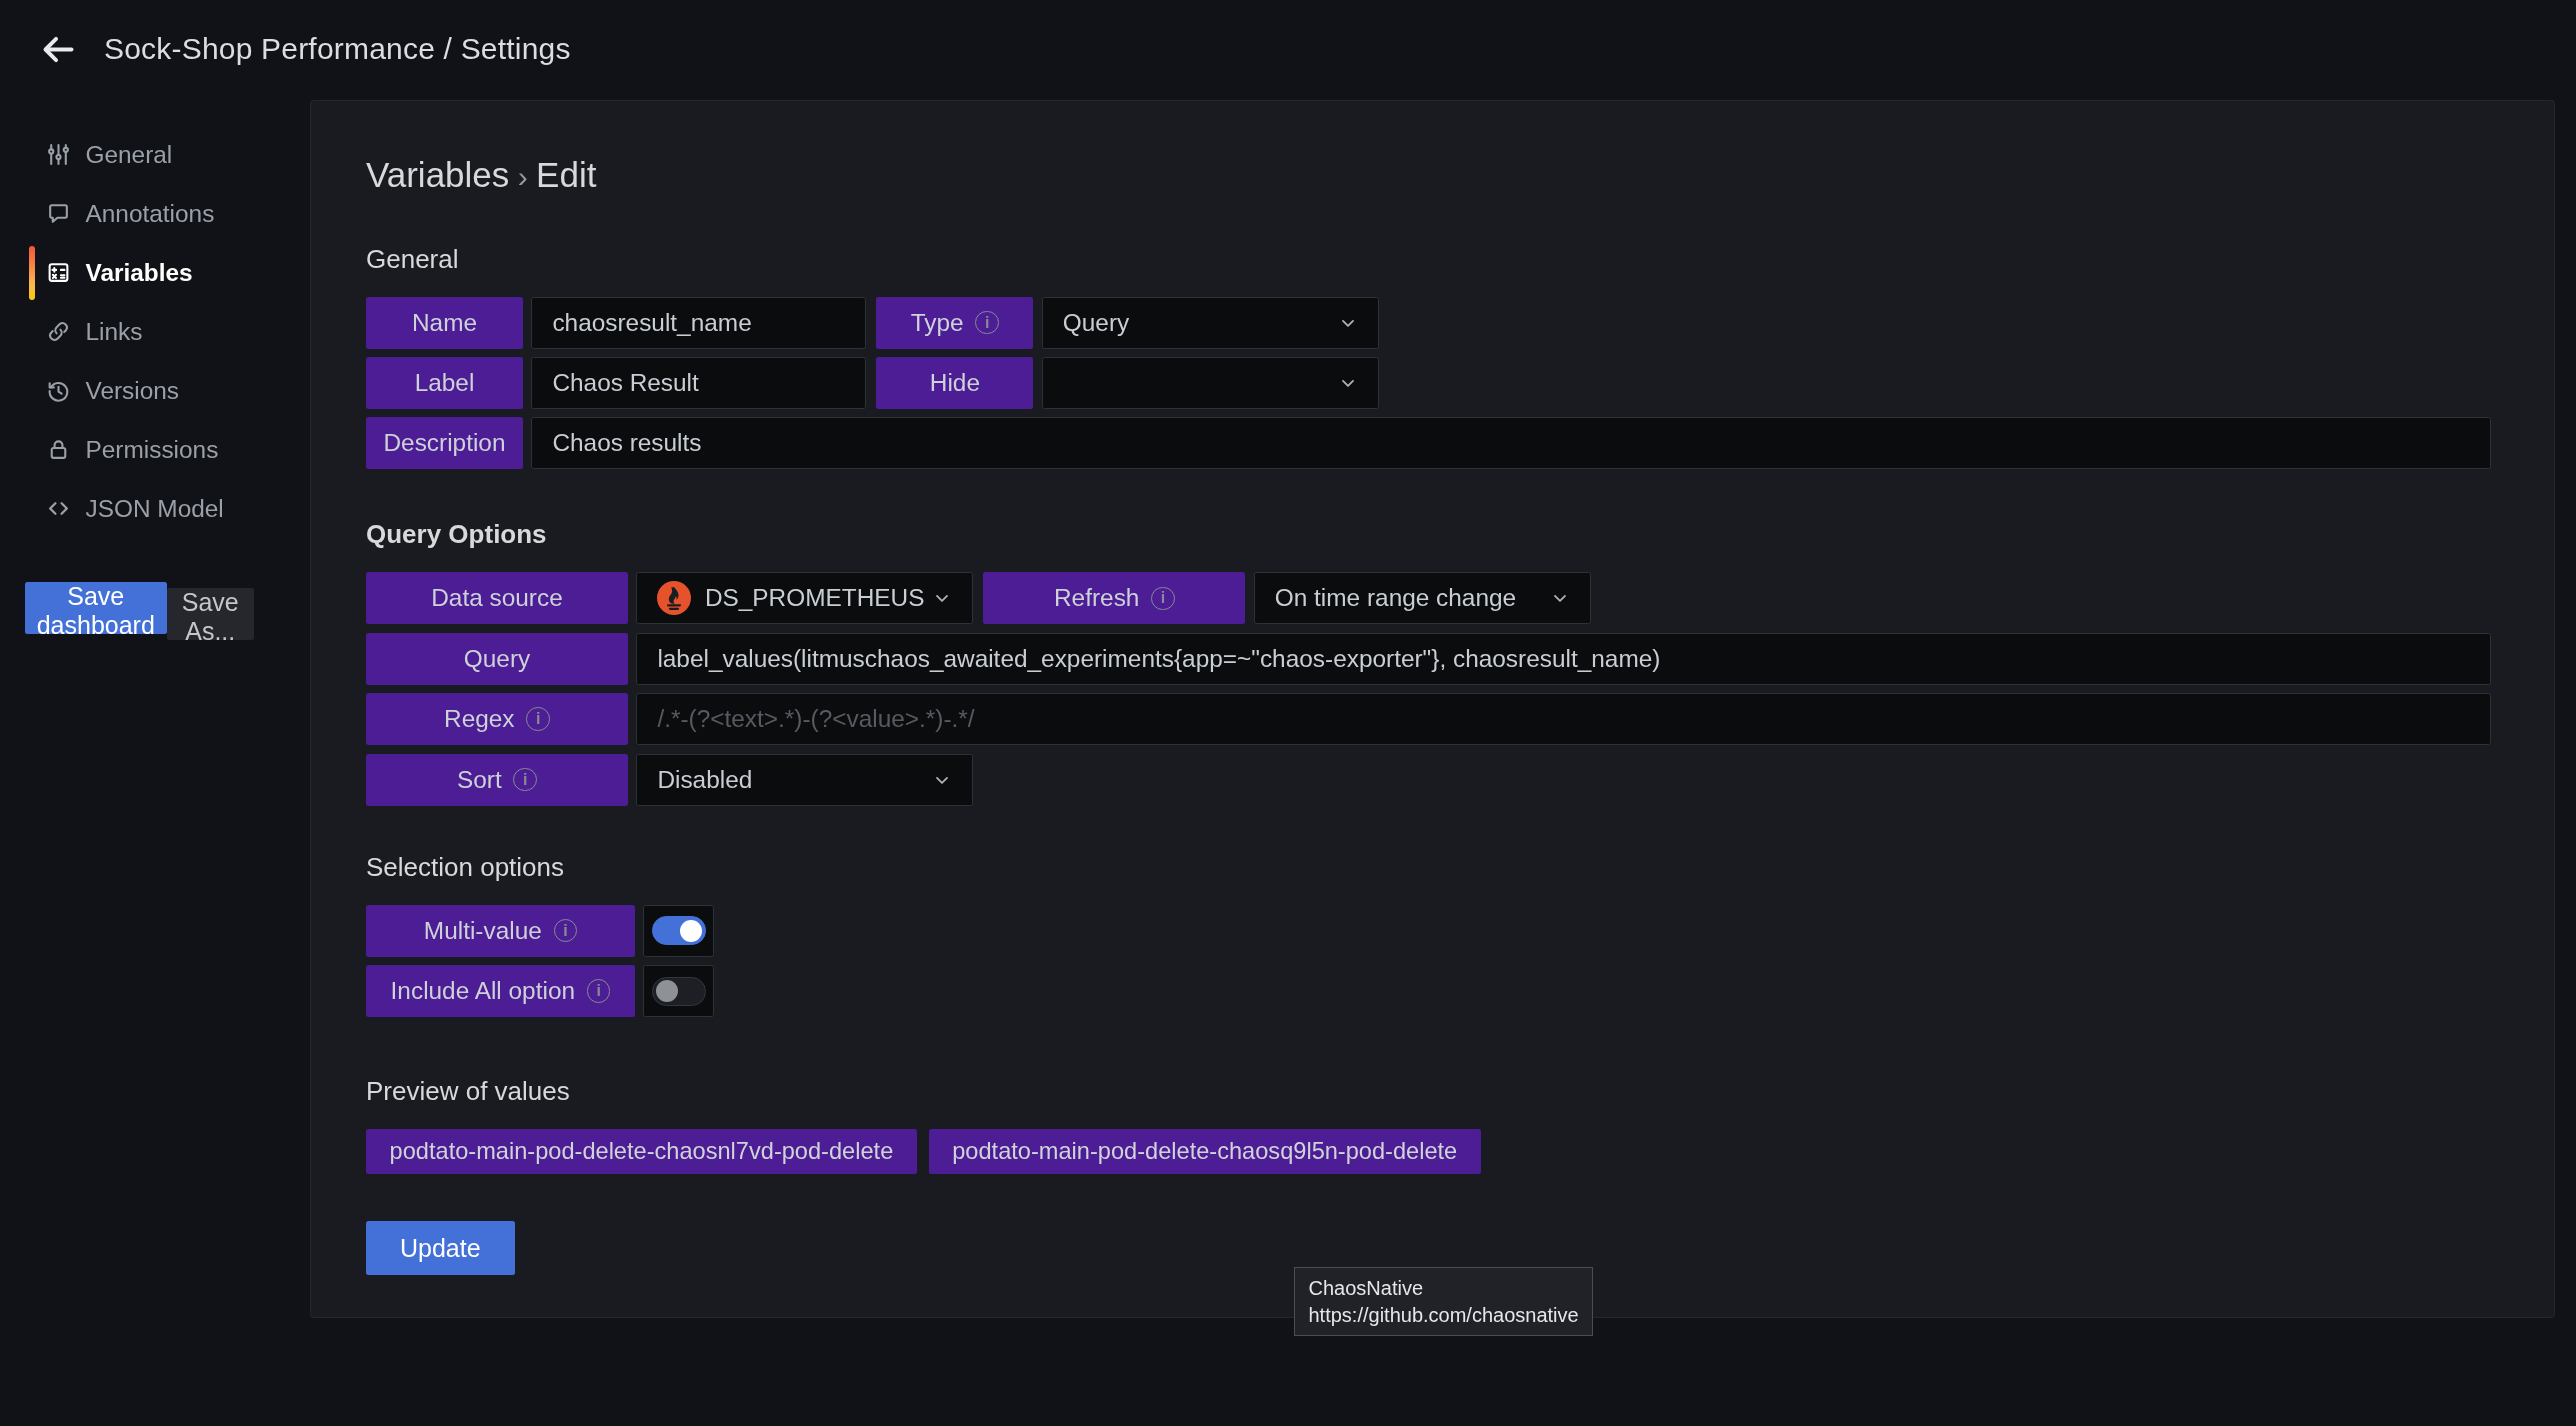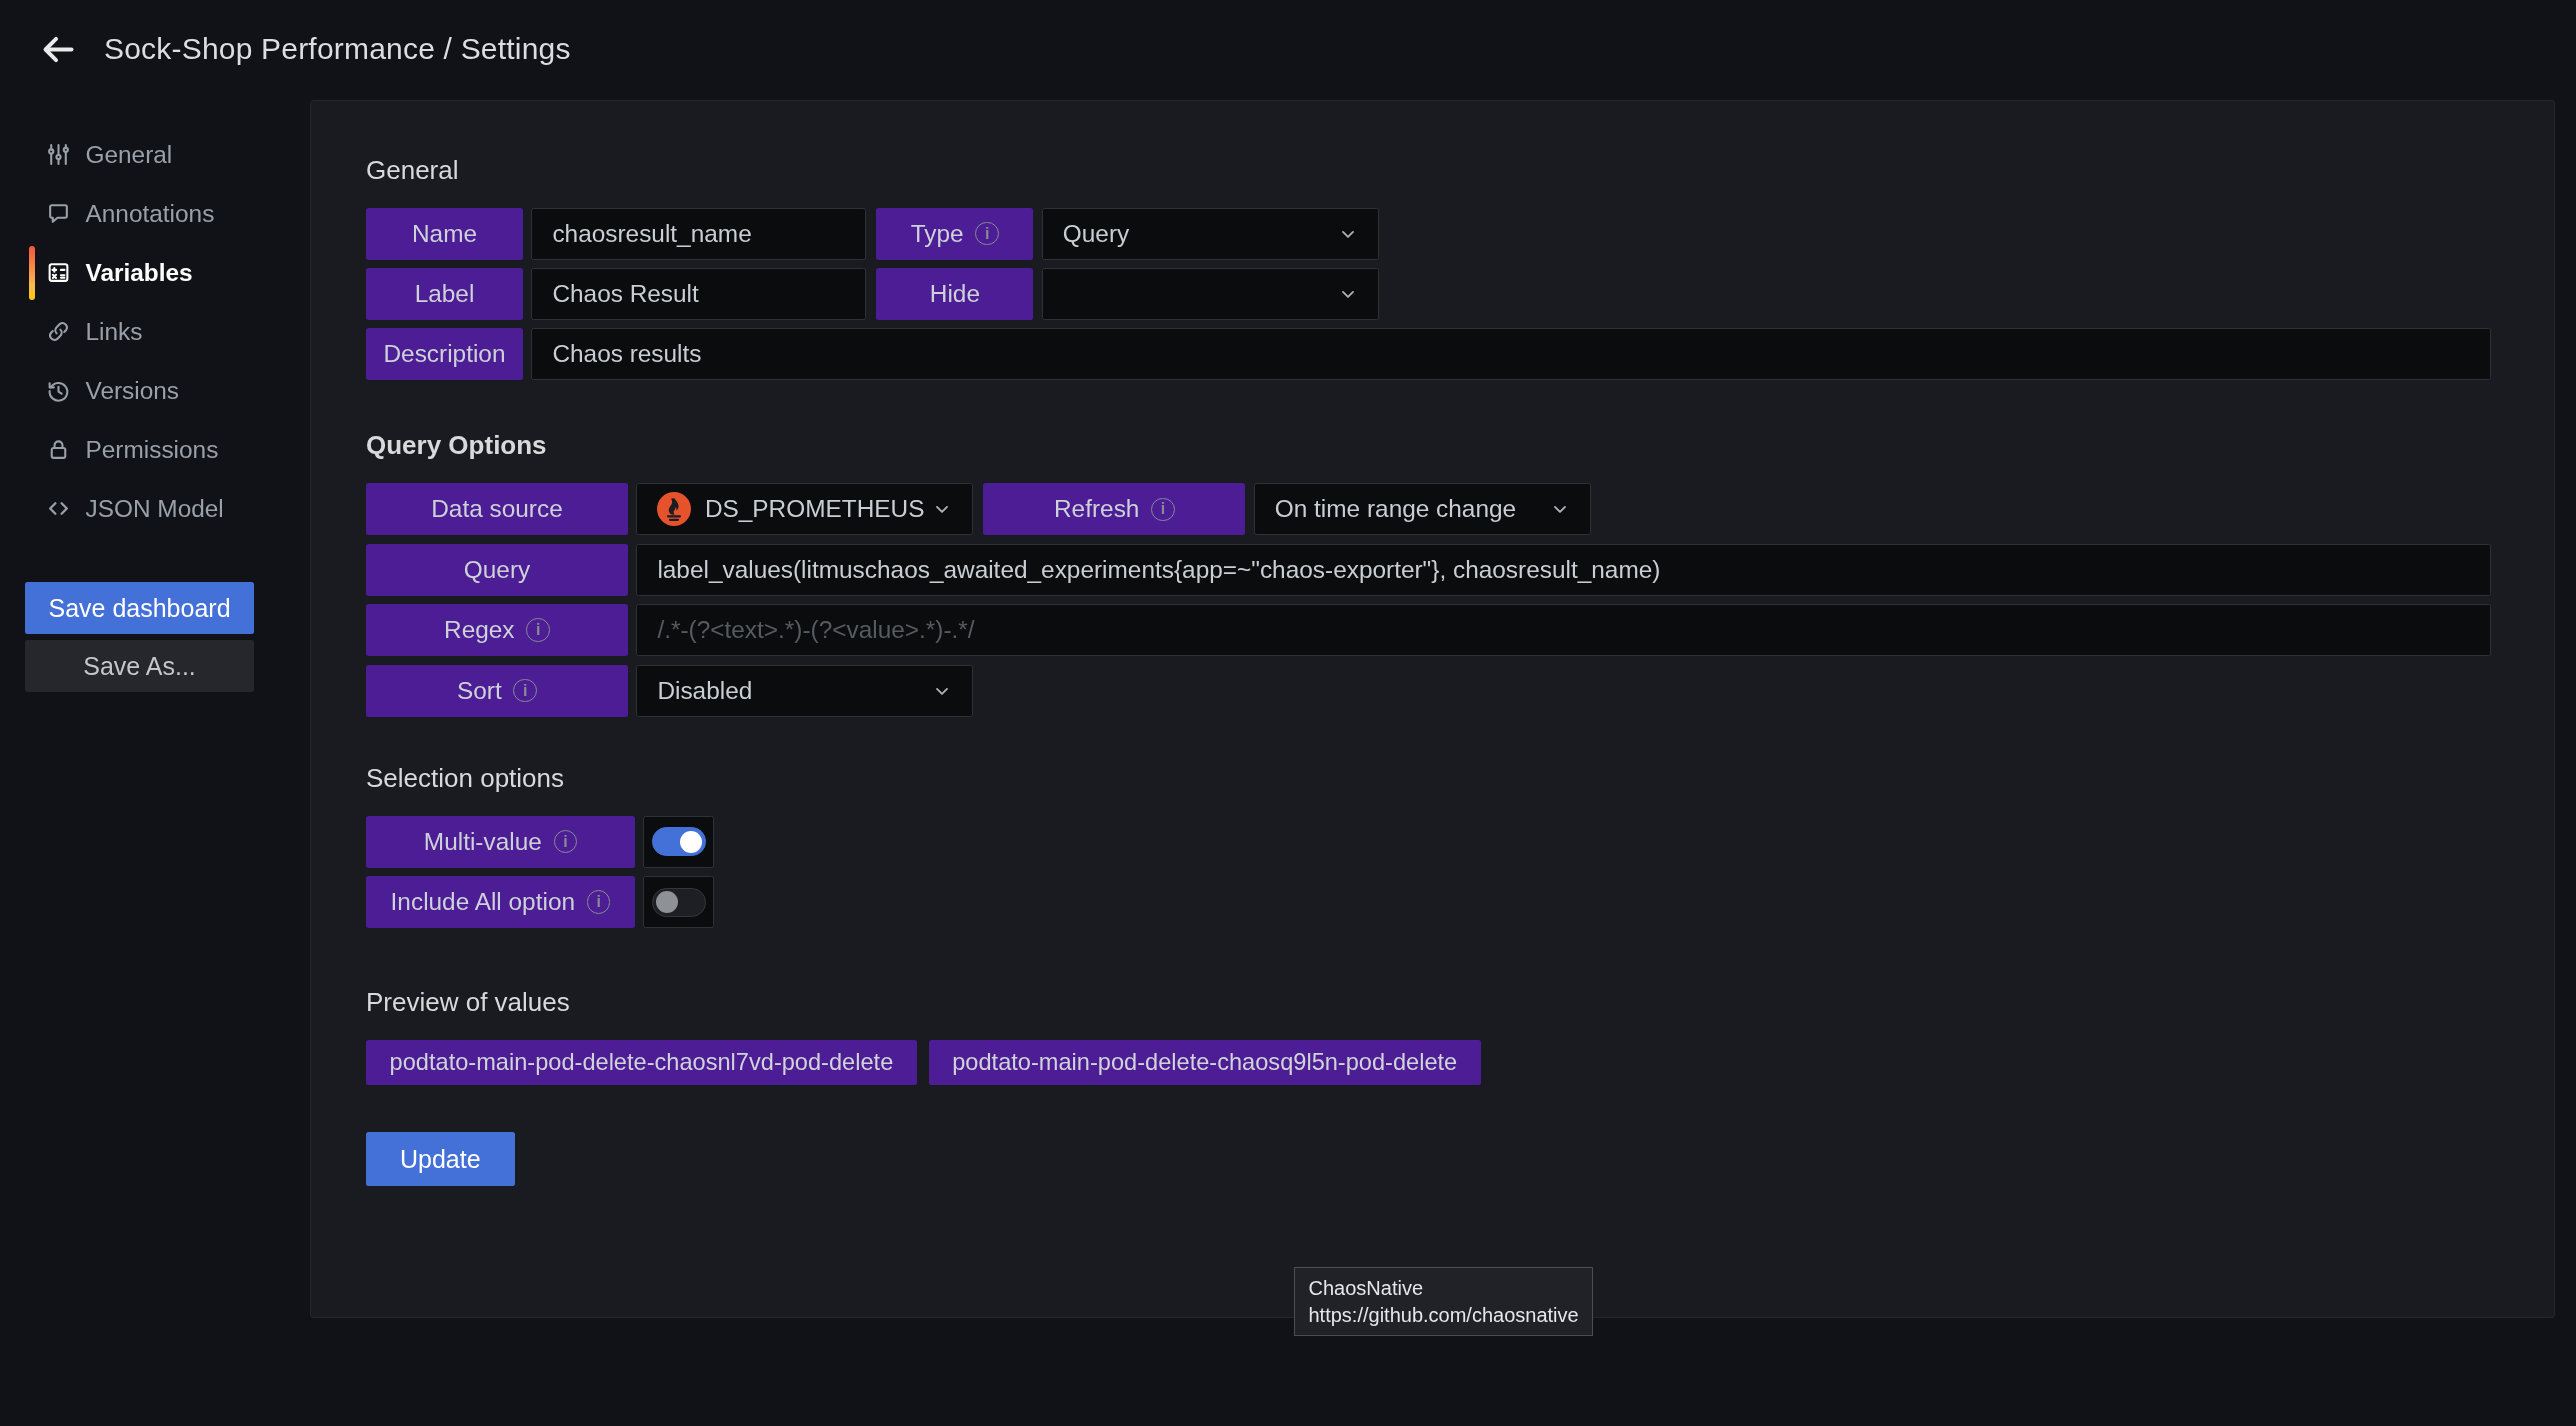--- a/index.html
+++ b/index.html
@@ -27,21 +27,21 @@
   .side-item {
     position:relative; height:59px; display:flex; align-items:center;
     padding-left:45px; cursor:pointer; color:#9aa0a8; font-size:24.4px;
   }
   .side-item .icon { width:27px; height:27px; margin-right:13.5px; display:flex; align-items:center; justify-content:center; }
   .side-item.active { color:#ffffff; font-weight:700; }
   .side-item.active .accent {
     position:absolute; left:29.4px; top:2.5px; width:5.9px; height:54px; border-radius:3.4px;
     background:linear-gradient(180deg,#f2553a 0%,#f9b64e 70%,#fbca0a 100%);
   }
-  .side-actions { margin:44px 0 0 25px; width:229px; display:flex; flex-direction:column; }
+  .side-actions { margin:44px 0 0 25px; width:229px; display:flex; flex-direction:row; }
   .btn { border:none; border-radius:2.5px; cursor:pointer; font-family:inherit; font-weight:500; }
   .btn-primary { background:#4471d8; color:#ffffff; }
   .btn-secondary { background:#26272c; color:#c3c6cb; }
   .side-actions .btn { height:52px; font-size:25px; }
   .side-actions .btn + .btn { margin-top:6px; }
 
   
   .panel {
     flex:1; margin:1.7px 21px 109px 0; background:#191b20;
     border:0.8px solid #25272c; border-radius:3.4px;
@@ -202,20 +202,23 @@
         <span>JSON Model</span>
       </div>
     </nav>
     <div class="side-actions">
       <button class="btn btn-primary">Save dashboard</button>
       <button class="btn btn-secondary">Save As...</button>
     </div>
   </aside>
 
   <main class="panel">
+    <h2 class="page-title">
+      <span>Variables</span><span class="sep">›</span><span>Edit</span>
+    </h2>
 
     
     <h3 class="section-h">General</h3>
     <div class="row">
       <div class="flabel w-gen">
           <span>Name</span>
         </div>
       <input class="field w-input" value="chaosresult_name" style="">
       <div class="flabel w-gen gap-col">
         <span>Type</span>

